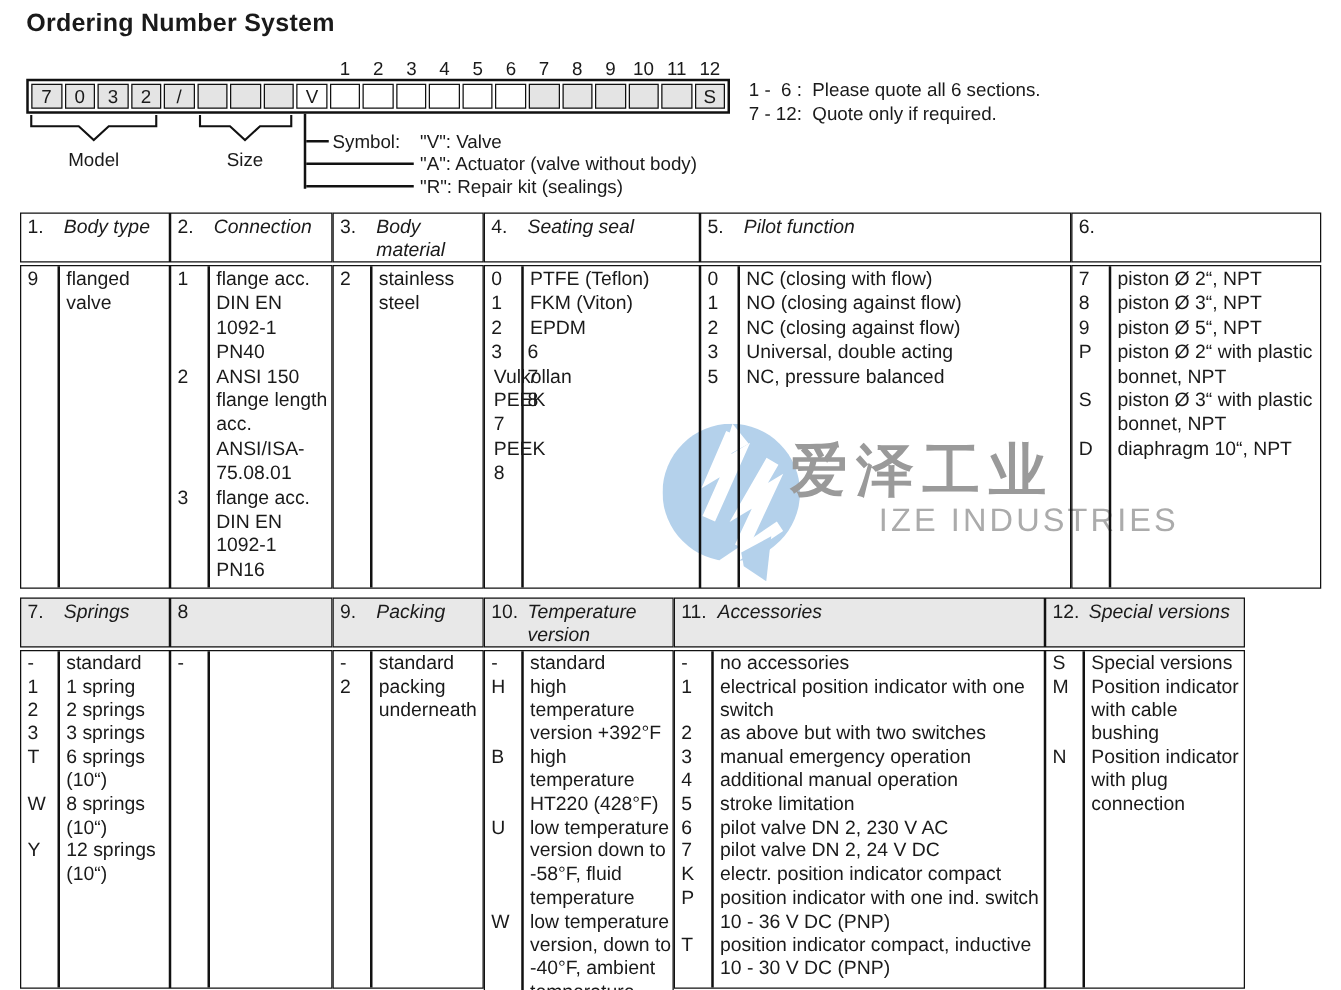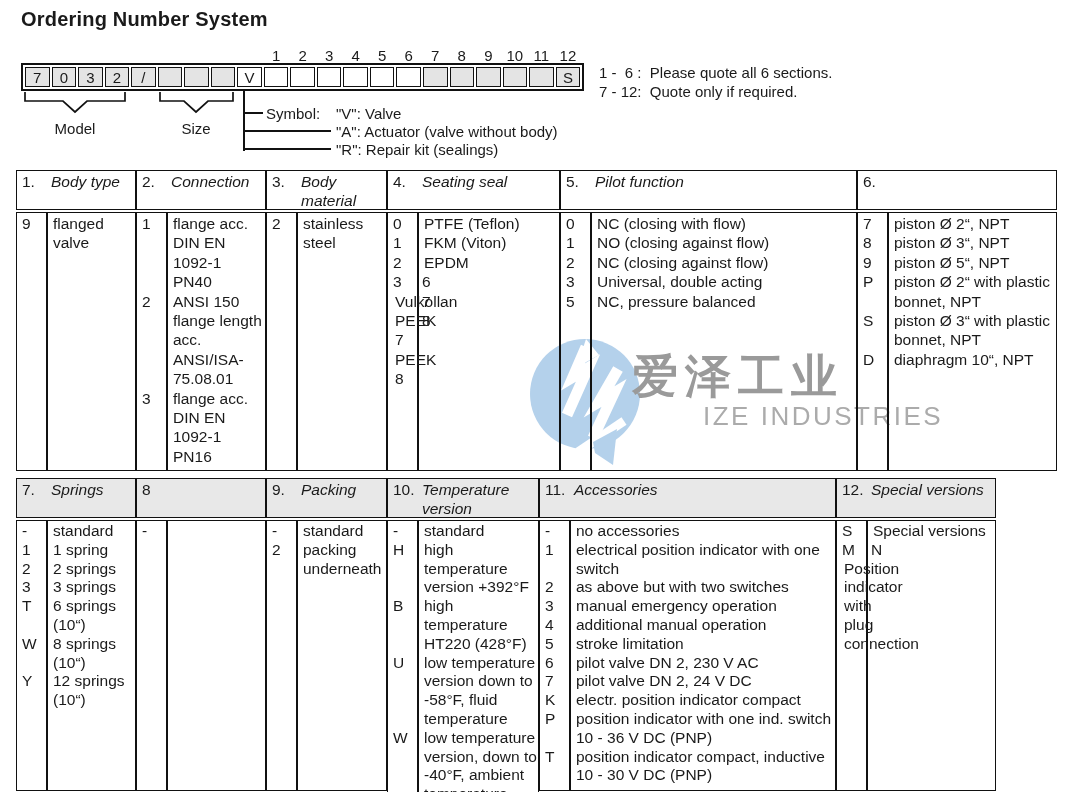--- a/index.html
+++ b/index.html
@@ -372,18 +372,19 @@
       <div class="tcol-header">
         <span class="tcol-num">12.</span>
         <span class="tcol-title">Special versions</span>
       </div>
       <div class="tcol-body">
         <div class="tcol-div"></div>
         <div class="entries">
           <div class="ecode">S</div>
           <div class="edesc">Special versions</div>
           <div class="ecode">M</div>
+          <div class="edesc">Position indicator with cable bushing</div>
           <div class="ecode">N</div>
           <div class="edesc">Position indicator with plug connection</div>
         </div>
       </div>
     </div>
   </div>
 
 </body></html>

